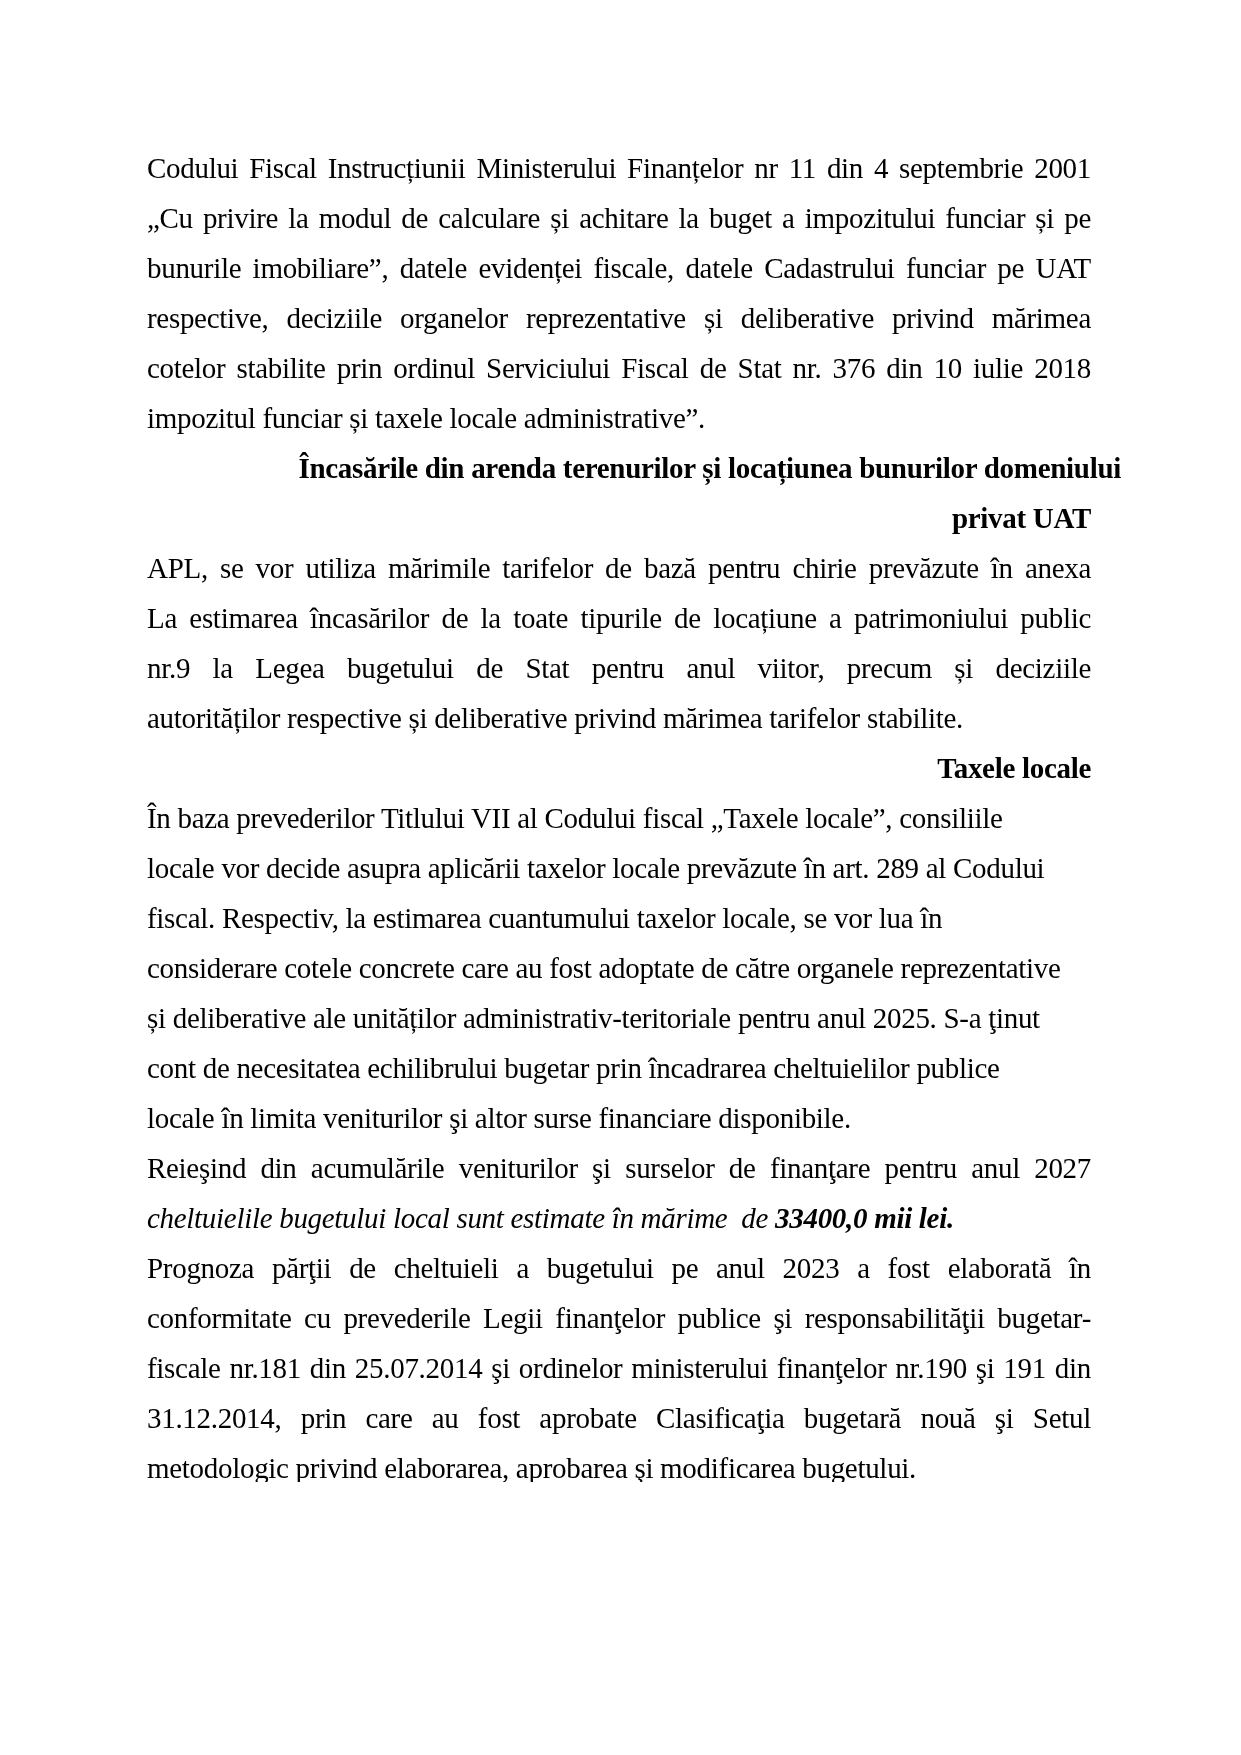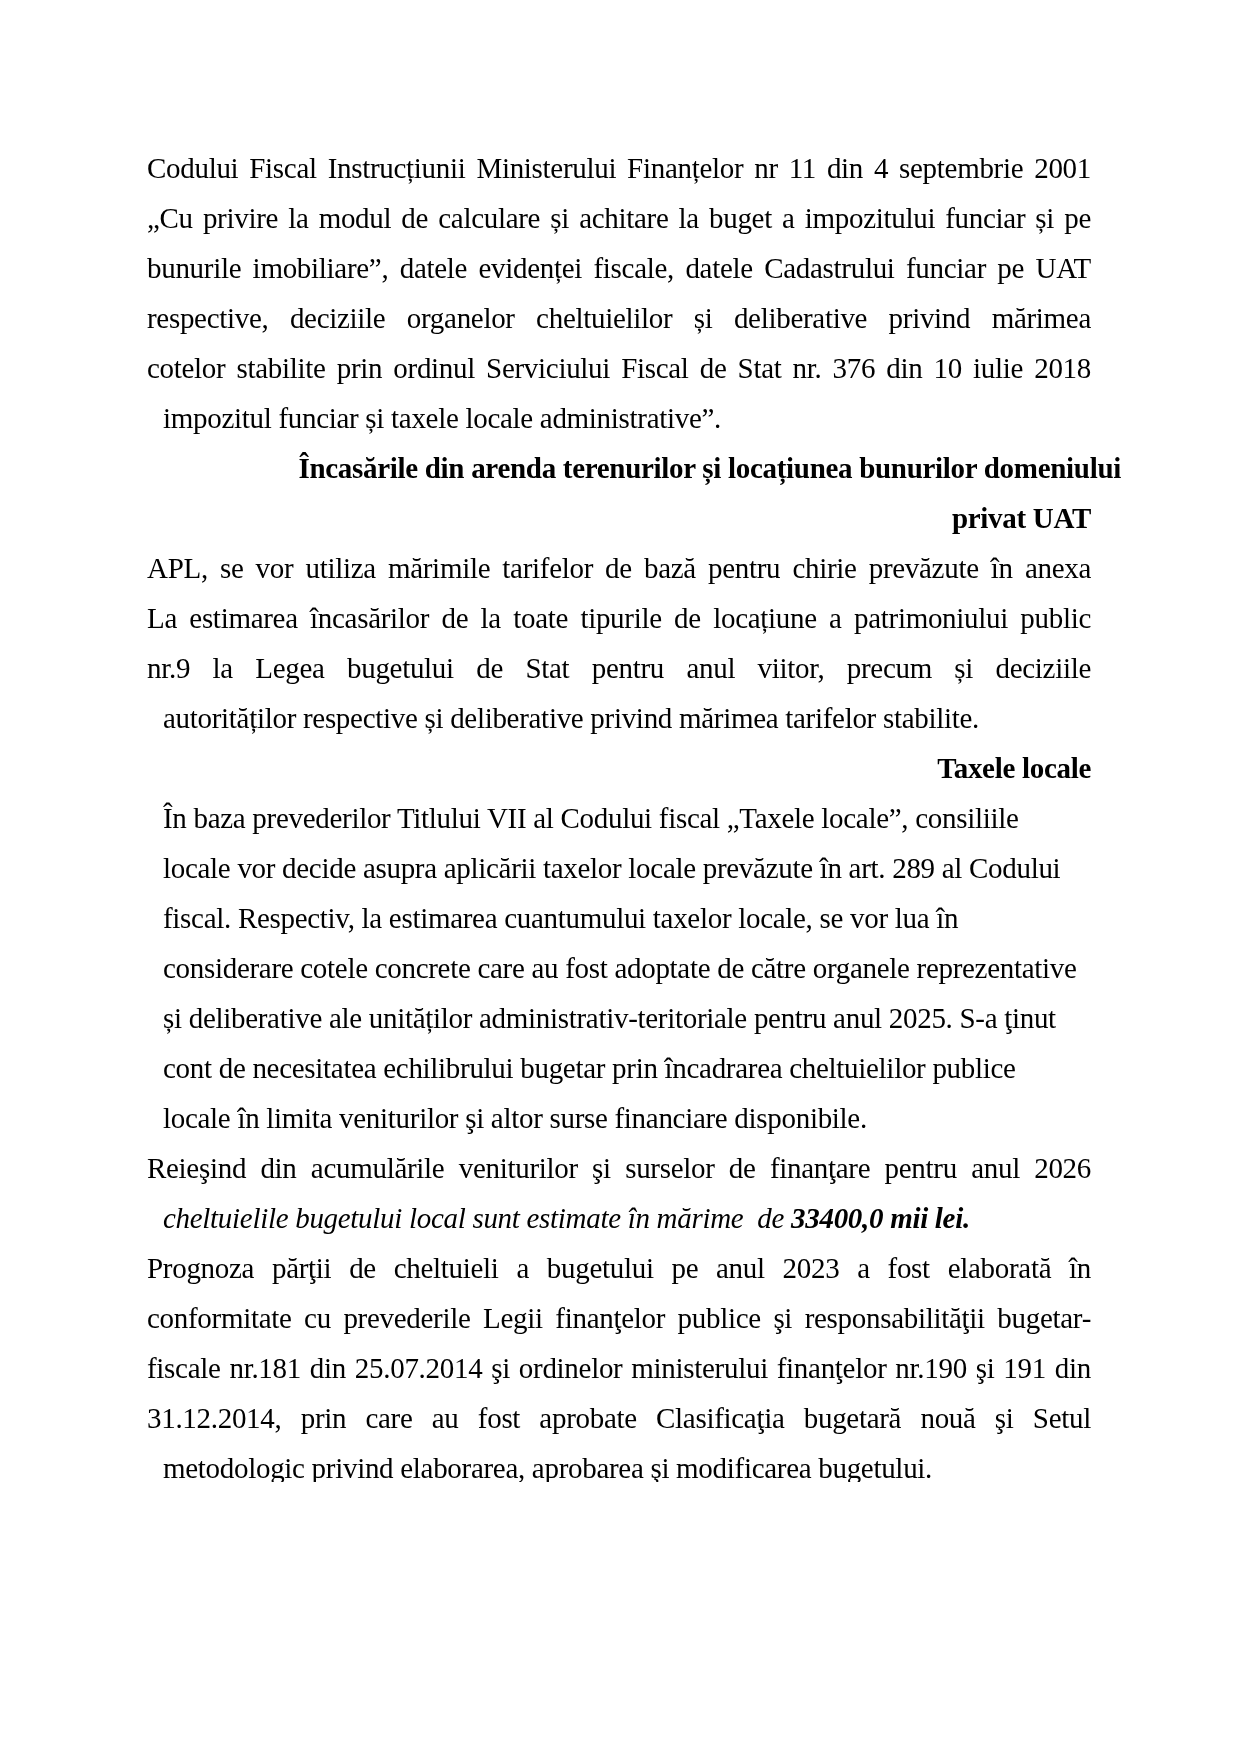--- a/index.html
+++ b/index.html
@@ -28,36 +28,36 @@
     height: 50px;
     line-height: 50px;
     white-space: nowrap;
   }
   .wrapline { white-space: pre-wrap; font-style: italic; }
   .just {
     text-align: justify;
     text-align-last: justify;
     white-space: normal;
   }
-  .left { text-align: left; margin-left: 16px; }
+  .left { text-align: left; }
   .center { text-align: right; white-space: normal; }
   .bold { font-weight: bold; }
   .h1-first { position: relative; left: 30px; }
 </style>
 </head>
 <body>
 
 <div class="page">
   <div class="text-block">
 
     <div>
       <div class="line just">Codului Fiscal Instrucțiunii Ministerului Finanțelor nr 11 din 4 septembrie 2001</div>
       <div class="line just">„Cu privire la modul de calculare și achitare la buget a impozitului funciar și pe</div>
       <div class="line just">bunurile imobiliare”, datele evidenței fiscale, datele Cadastrului funciar pe UAT</div>
-      <div class="line just">respective, deciziile organelor cheltuielilor și deliberative privind mărimea</div>
+      <div class="line just">respective, deciziile organelor reprezentative și deliberative privind mărimea</div>
       <div class="line just">cotelor stabilite prin ordinul Serviciului Fiscal de Stat nr. 376 din 10 iulie 2018</div>
       <div class="line left">impozitul funciar și taxele locale administrative”.</div>
     </div>
 
     <div>
       <div class="line center bold h1-first">Încasările din arenda terenurilor și locațiunea bunurilor domeniului</div>
       <div class="line center bold">privat UAT</div>
     </div>
 
     <div>
@@ -75,21 +75,21 @@
       <div class="line left">În baza prevederilor Titlului VII al Codului fiscal „Taxele locale”, consiliile</div>
       <div class="line left">locale vor decide asupra aplicării taxelor locale prevăzute în art. 289 al Codului</div>
       <div class="line left">fiscal. Respectiv, la estimarea cuantumului taxelor locale, se vor lua în</div>
       <div class="line left">considerare cotele concrete care au fost adoptate de către organele reprezentative</div>
       <div class="line left">și deliberative ale unităților administrativ-teritoriale pentru anul 2025. S-a ţinut</div>
       <div class="line left">cont de necesitatea echilibrului bugetar prin încadrarea cheltuielilor publice</div>
       <div class="line left">locale în limita veniturilor şi altor surse financiare disponibile.</div>
     </div>
 
     <div>
-      <div class="line just">Reieşind din acumulările veniturilor şi surselor de finanţare pentru anul 2026</div>
+      <div class="line just">Reieşind din acumulările veniturilor şi surselor de finanţare pentru anul 2027</div>
       <div class="line left wrapline"><span>cheltuielile bugetului local sunt estimate în mărime  de </span><span class="bold">33400,0 mii lei.</span></div>
     </div>
 
     <div>
       <div class="line just">Prognoza părţii de cheltuieli a bugetului pe anul 2023 a fost elaborată în</div>
       <div class="line just">conformitate cu prevederile Legii finanţelor publice şi responsabilităţii bugetar-</div>
       <div class="line just">fiscale nr.181 din 25.07.2014 şi ordinelor ministerului finanţelor nr.190 şi 191 din</div>
       <div class="line just">31.12.2014, prin care au fost aprobate Clasificaţia bugetară nouă şi Setul</div>
       <div class="line left">metodologic privind elaborarea, aprobarea şi modificarea bugetului.</div>
     </div>

